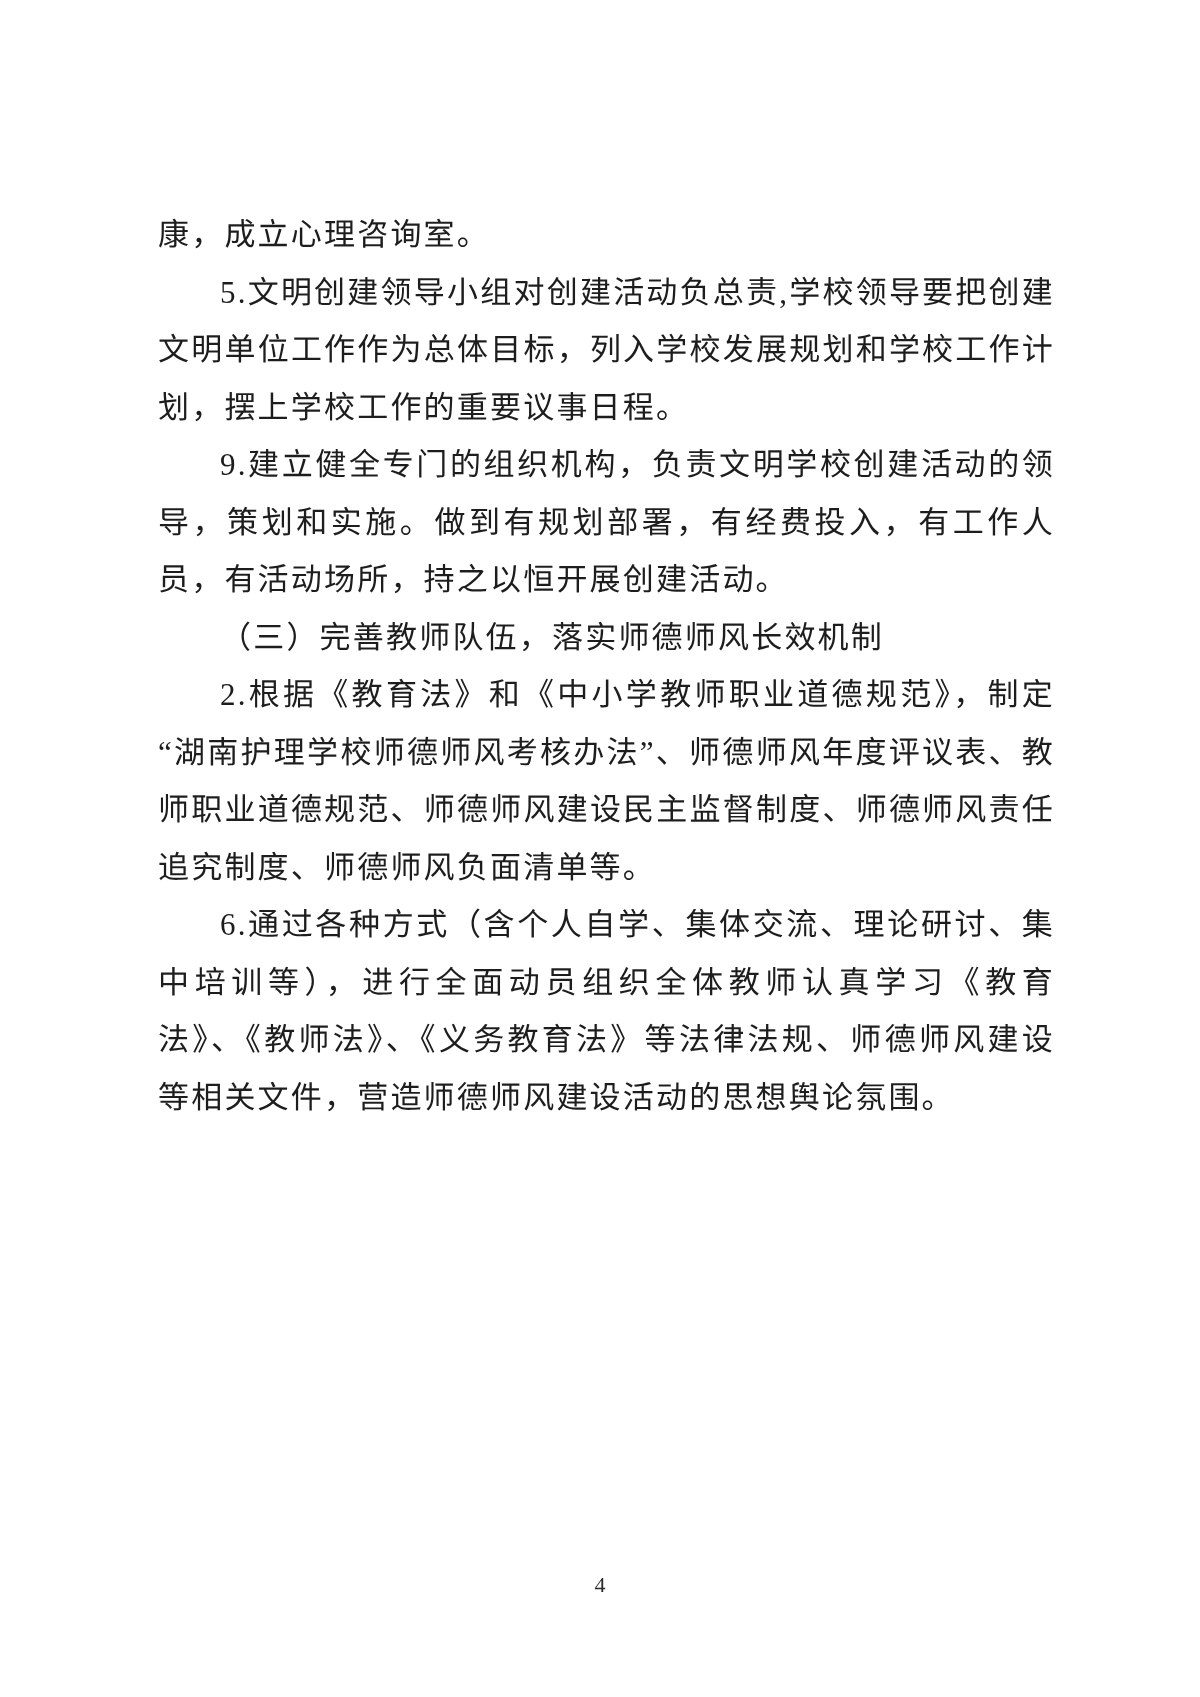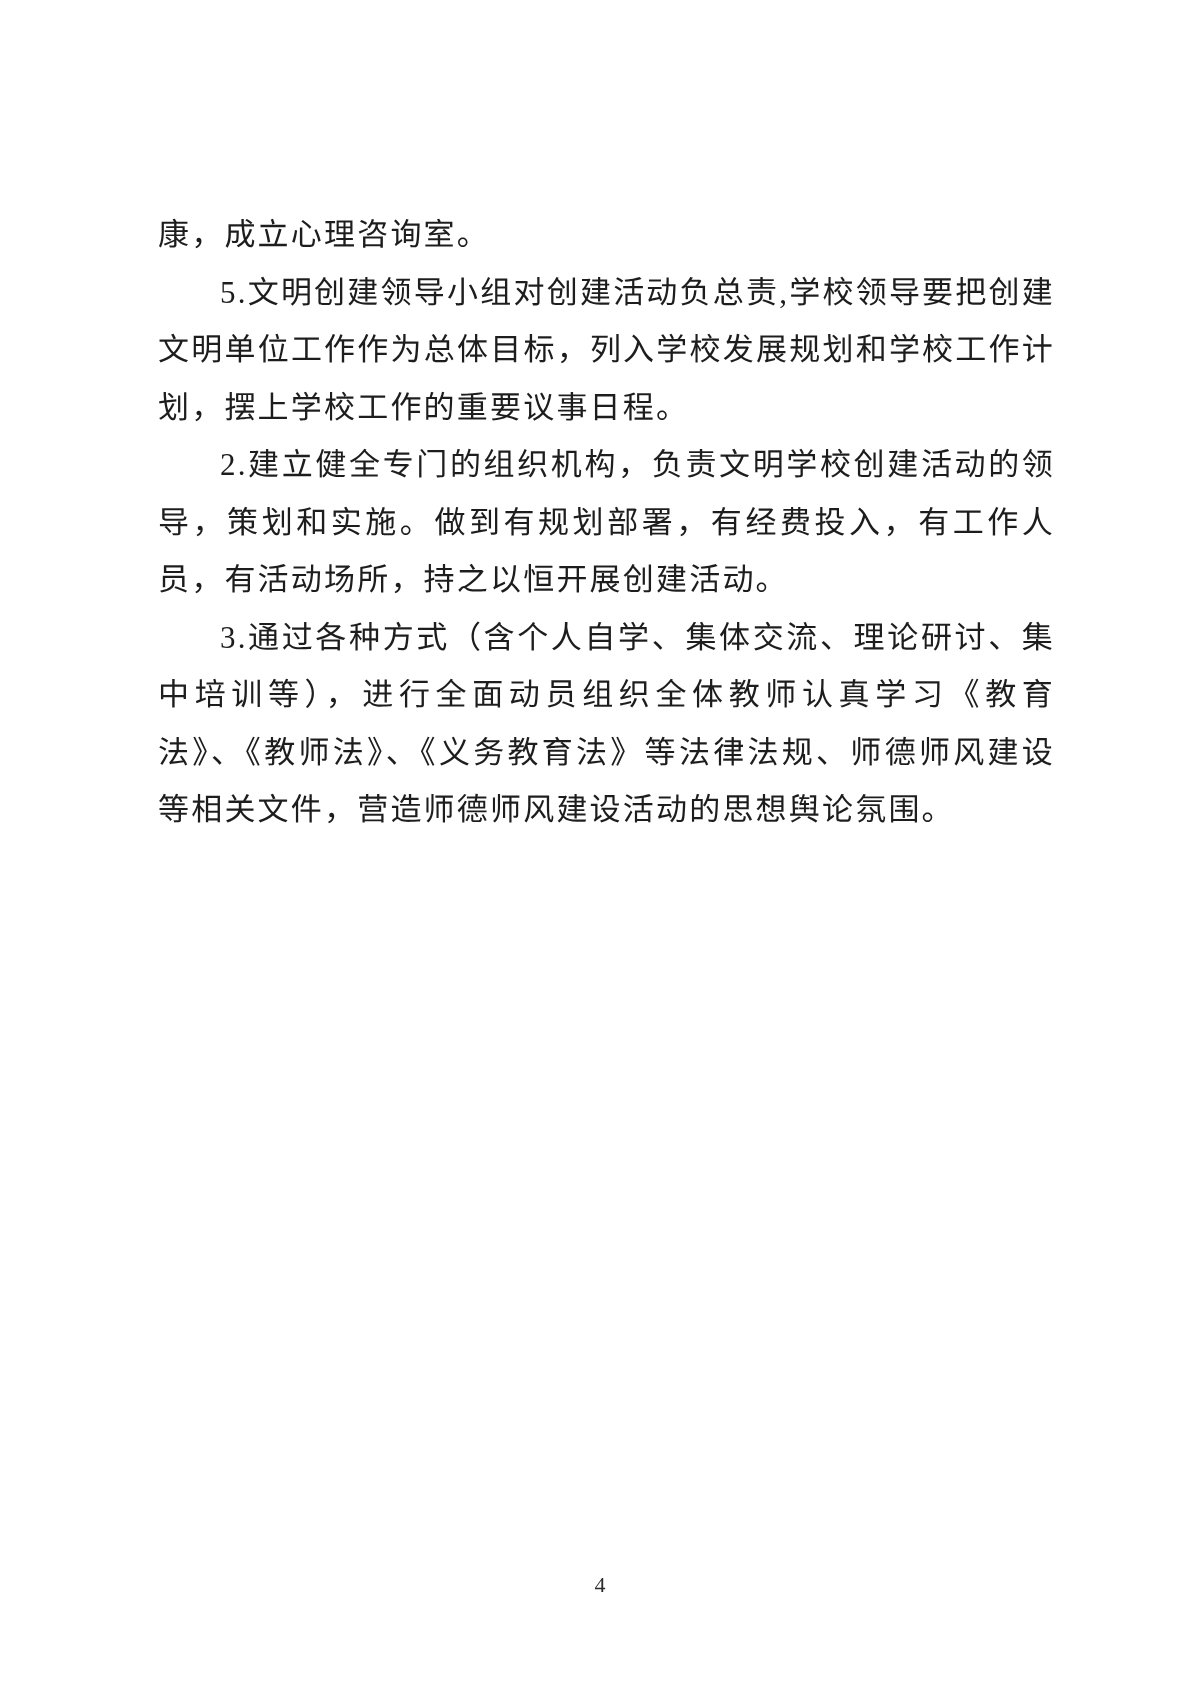--- a/index.html
+++ b/index.html
@@ -58,17 +58,19 @@
     letter-spacing: 0;
   }
 </style>
 </head>
 <body>
 
 <div class="page">
   <div class="content">
     <p class="cont">康，成立心理咨询室。</p>
     <p class="para">5.文明创建领导小组对创建活动负总责,学校领导要把创建文明单位工作作为总体目标，列入学校发展规划和学校工作计划，摆上学校工作的重要议事日程。</p>
-    <p class="para">2.建立健全专门的组织机构，负责文明学校创建活动的领导，策划和实施。做到有规划部署，有经费投入，有工作人员，有活动场所，持之以恒开展创建活动。</p>
-    <p class="para">3.通过各种方式（含个人自学、集体交流、理论研讨、集中培训等），进行全面动员组织全体教师认真学习《教育法》、《教师法》、《义务教育法》等法律法规、师德师风建设等相关文件，营造师德师风建设活动的思想舆论氛围。</p>
+    <p class="para">9.建立健全专门的组织机构，负责文明学校创建活动的领导，策划和实施。做到有规划部署，有经费投入，有工作人员，有活动场所，持之以恒开展创建活动。</p>
+    <h2 class="heading">（三）完善教师队伍，落实师德师风长效机制</h2>
+    <p class="para">2.根据《教育法》和《中小学教师职业道德规范》，制定“湖南护理学校师德师风考核办法”、师德师风年度评议表、教师职业道德规范、师德师风建设民主监督制度、师德师风责任追究制度、师德师风负面清单等。</p>
+    <p class="para">6.通过各种方式（含个人自学、集体交流、理论研讨、集中培训等），进行全面动员组织全体教师认真学习《教育法》、《教师法》、《义务教育法》等法律法规、师德师风建设等相关文件，营造师德师风建设活动的思想舆论氛围。</p>
   </div>
   <div class="footer">4</div>
 </div>
 
 </body></html>

